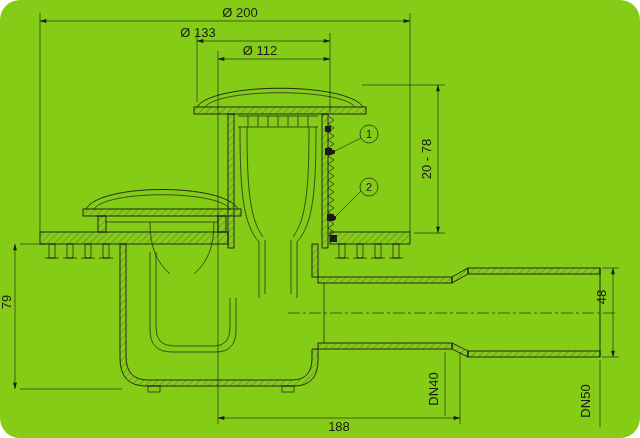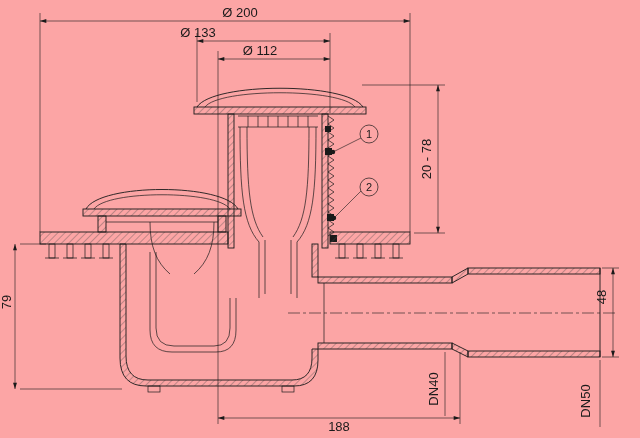--- a/index.html
+++ b/index.html
@@ -1,16 +1,16 @@
 <!DOCTYPE html>
 <html><head>
 <meta charset="utf-8">
 <style>
   html,body{margin:0;padding:0;background:#ffffff;}
-  .canvas{position:relative;width:640px;height:438px;background:#fca5a5;overflow:hidden;}
+  .canvas{position:relative;width:640px;height:438px;background:#84cc16;overflow:hidden;border-radius:20px;}
   svg{display:block;}
   text{font-family:"Liberation Sans", sans-serif;font-size:13px;fill:#1a1a1a;}
   .callout-num{font-size:11px;}
   .outline{fill:none;stroke-width:0.9;}
   .inner{fill:none;stroke-width:0.7;}
   .dim{fill:none;stroke-width:0.6;}
   .hatched{fill:url(#h);stroke-width:0.9;}
   .solid{stroke:none;}
 </style>
 </head>

